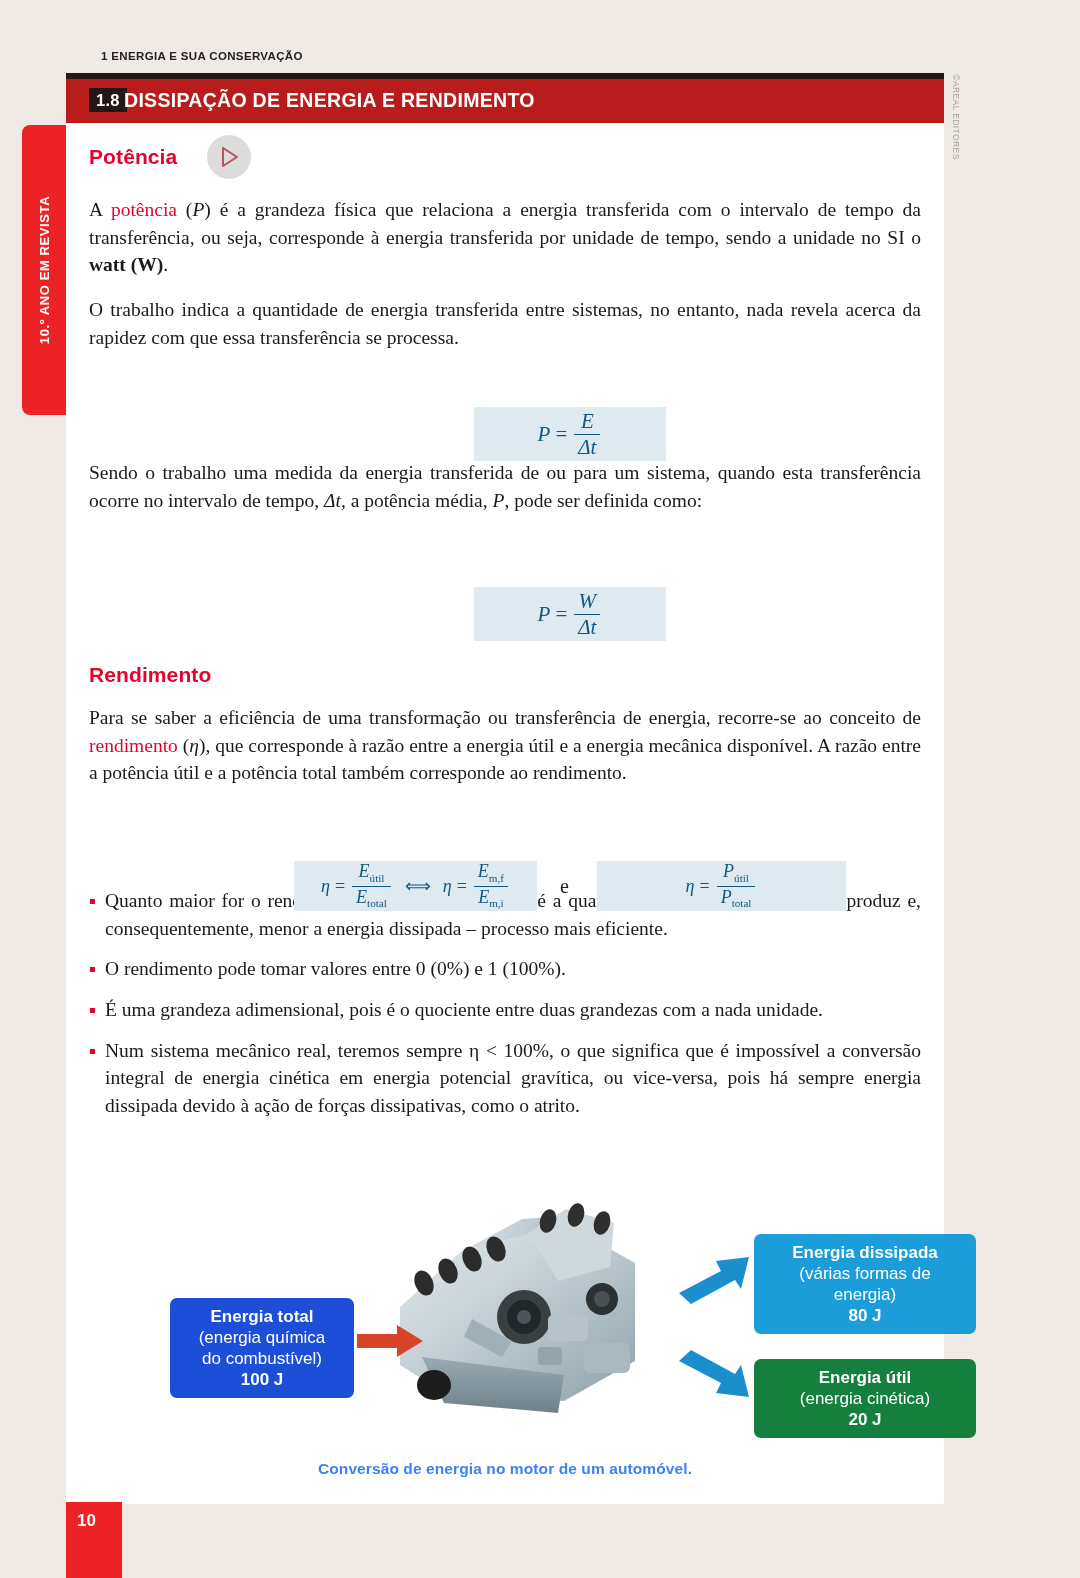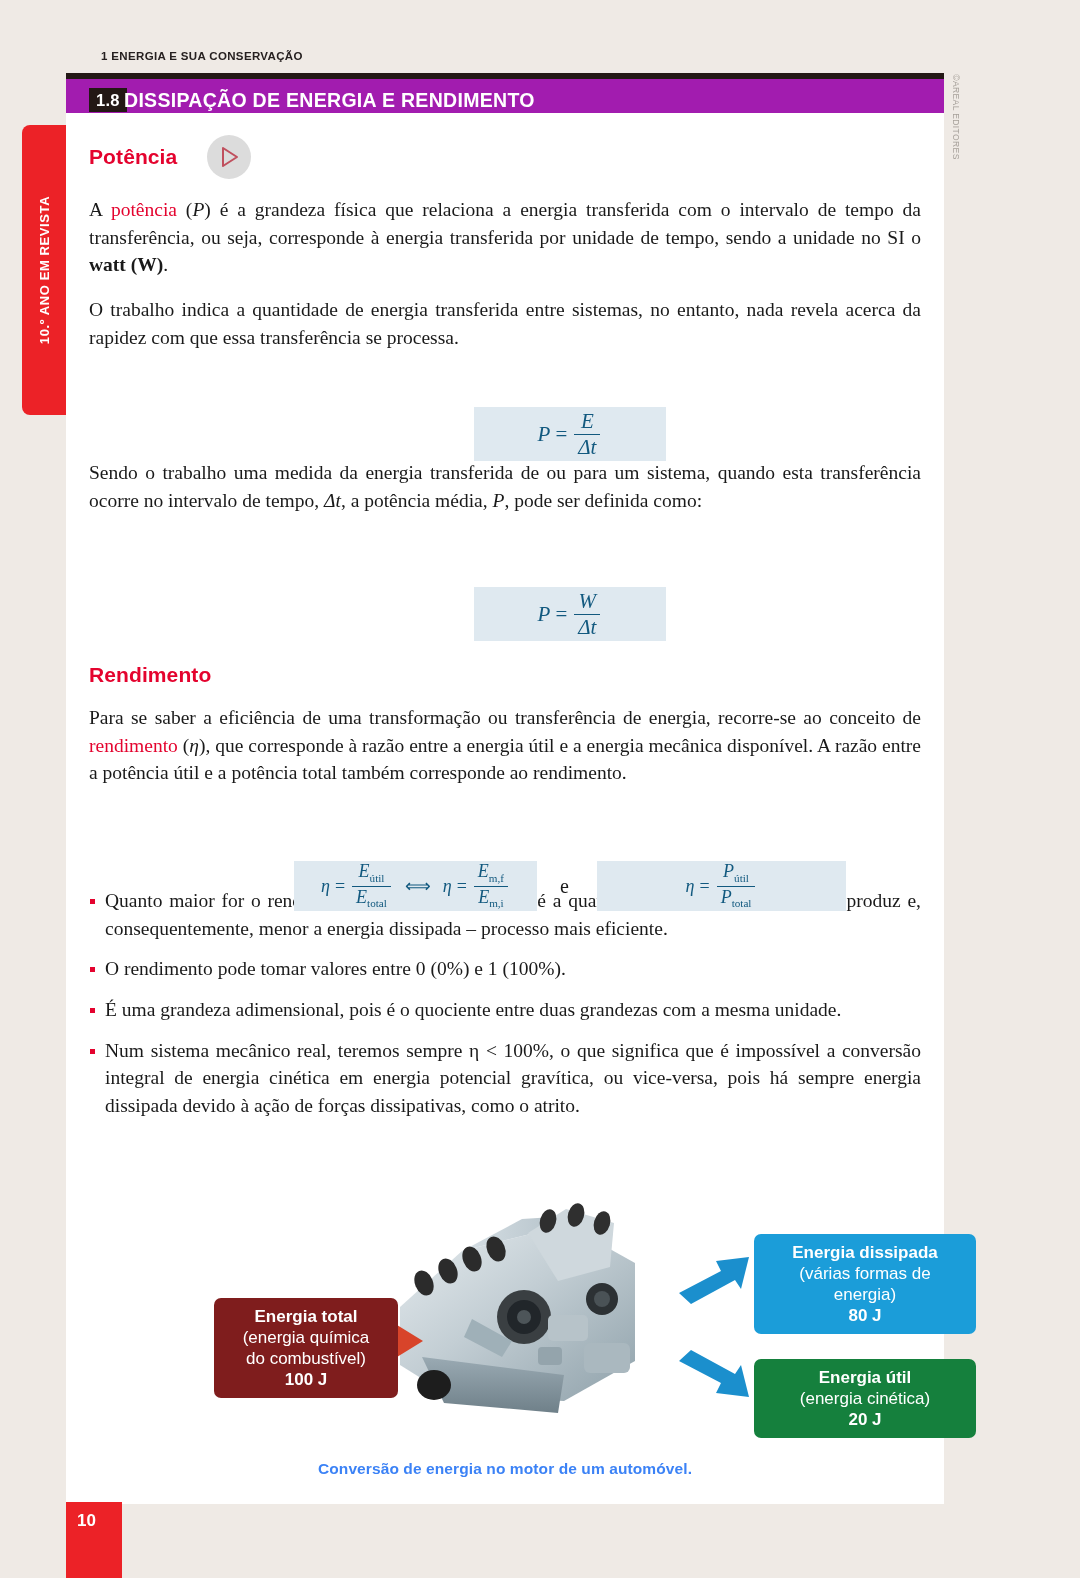--- a/index.html
+++ b/index.html
@@ -41,22 +41,22 @@
     height: 1425px;
     background: #ffffff;
   }
 
   
   .section-bar {
     position: absolute;
     left: 0;
     top: 0;
     width: 878px;
-    height: 34px;
-    background: #a21caf;
+    height: 44px;
+    background: #b91c1c;
   }
   .section-bar-topline {
     position: absolute;
     left: 0;
     top: -6px;
     width: 878px;
     height: 6px;
     background: #231815;
   }
   .section-number {
@@ -239,22 +239,21 @@
     padding: 8px 20px;
     line-height: 1.24;
     font-size: 17px;
   }
   .box .b-title { font-weight: bold; display: block; }
   .box .b-sub { display: block; }
   .box .b-val { font-weight: bold; display: block; }
 
   .box-total {
     left: 81px; top: 197px; width: 184px;
-    background: #7f1d1d;
-    margin-left: 44px;
+    background: #1d4ed8;
   }
   .box-dissipada {
     left: 665px; top: 133px; width: 222px;
     background: #1b9dd9;
   }
   .box-util {
     left: 665px; top: 258px; width: 222px;
     background: #15803d;
   }
 
@@ -343,21 +342,21 @@
 
       <p class="para" style="margin-top:108px"><span>Sendo o trabalho uma medida da energia transferida de ou para um sistema, quando esta transferência ocorre no intervalo de tempo, </span><i>Δt</i><span>, a potência média, </span><i>P</i><span>, pode ser definida como:</span></p>
 
       <h2 class="heading" style="margin-top:148px">Rendimento</h2>
 
       <p class="para"><span>Para se saber a eficiência de uma transformação ou transferência de energia, recorre-se ao conceito de </span><span class="hl">rendimento</span><span> (</span><i>η</i><span>), que corresponde à razão entre a energia útil e a energia mecânica disponível. A razão entre a potência útil e a potência total também corresponde ao rendimento.</span></p>
 
       <ul class="bullets" style="margin-top:100px">
         <li>Quanto maior for o rendimento de um sistema maior é a quantidade de energia útil que ele produz e, consequentemente, menor a energia dissipada – processo mais eficiente.</li>
         <li>O rendimento pode tomar valores entre 0 (0%) e 1 (100%).</li>
-        <li>É uma grandeza adimensional, pois é o quociente entre duas grandezas com a mesma unidade.</li>
+        <li>É uma grandeza adimensional, pois é o quociente entre duas grandezas com a nada unidade.</li>
         <li>Num sistema mecânico real, teremos sempre η &lt; 100%, o que significa que é impossível a conversão integral de energia cinética em energia potencial gravítica, ou vice-versa, pois há sempre energia dissipada devido à ação de forças dissipativas, como o atrito.</li>
       </ul>
     </div>
 
     <div class="formula-box fbox-1">
       <span class="eqn">
         <i>P</i>
           <span>=</span>
         <span class="frac">
           <span class="num"><i>E</i></span>

